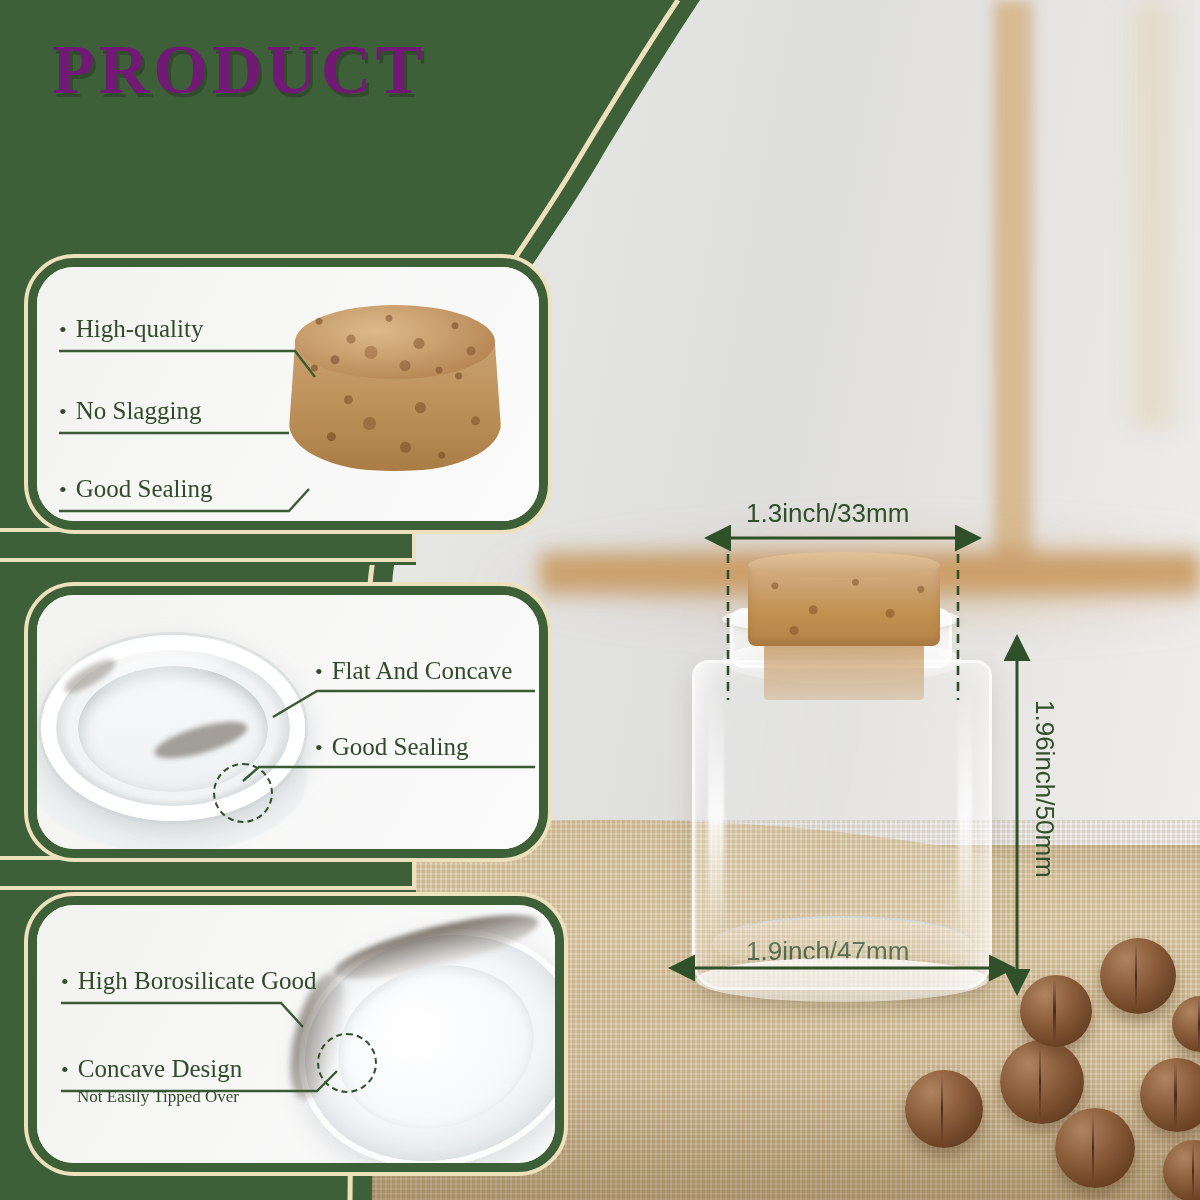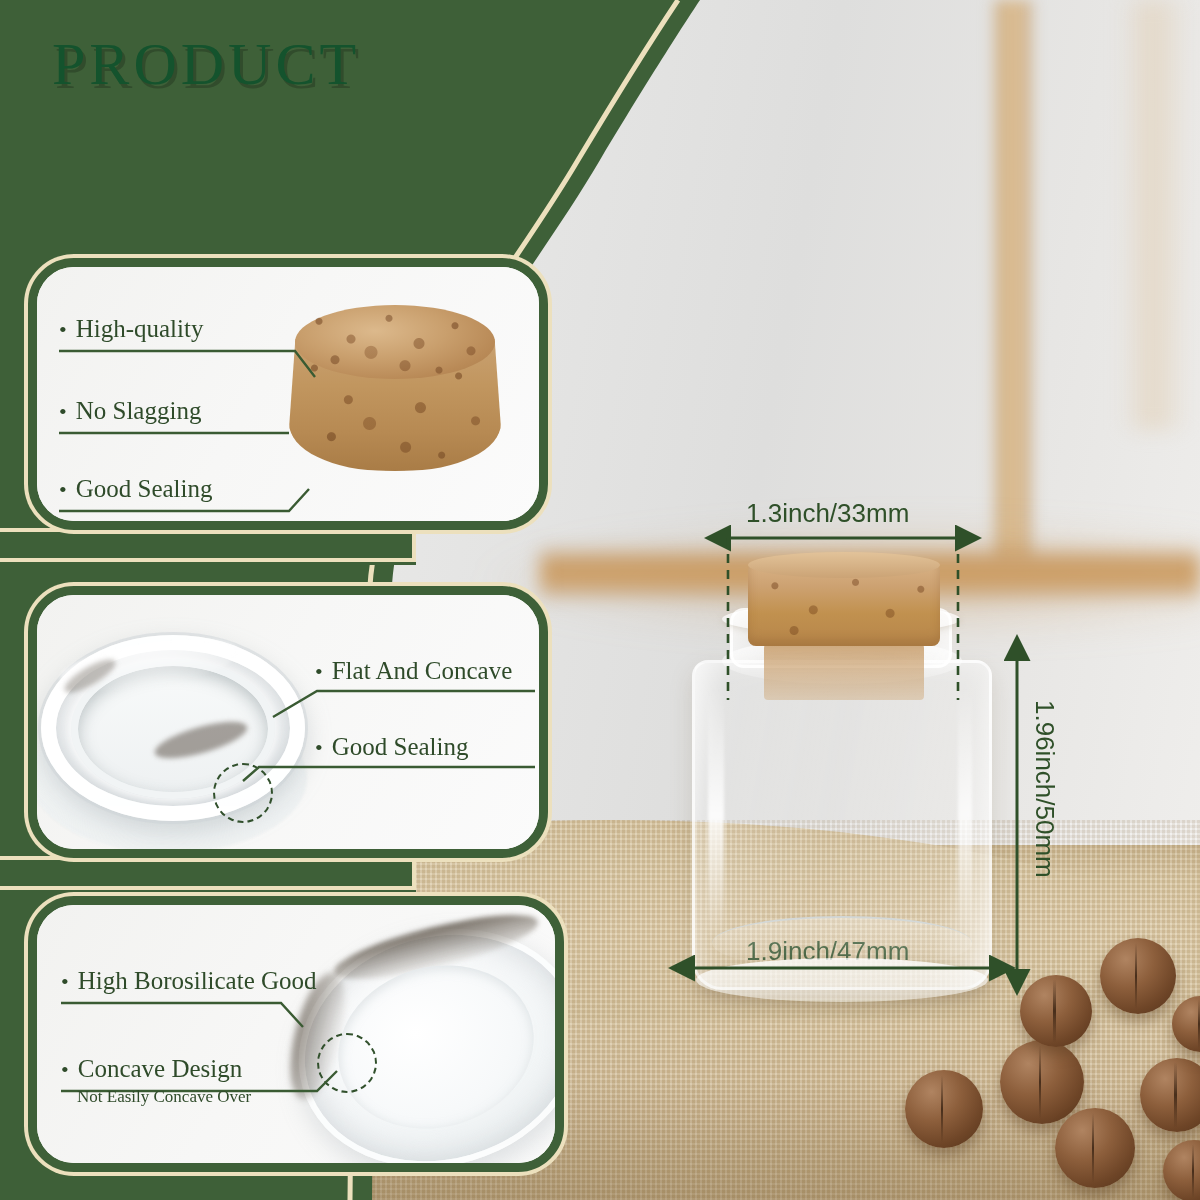--- a/index.html
+++ b/index.html
@@ -86,22 +86,22 @@
   
   .header-panel {
     position:absolute; left:0; top:0; width:1200px; height:1200px;
     pointer-events:none;
   }
 
   
   .title-wrap { position:absolute; left:52px; top:34px; z-index:6; }
   .title-main {
     font-family:"Liberation Serif", serif;
-    font-size:60px; font-weight:normal; letter-spacing:4px;
-    color:#14532d;
+    font-size:70px; font-weight:bold; letter-spacing:4px;
+    color:#701a75;
     text-shadow:3px 4px 0 rgba(38,60,34,.55);
     line-height:1.02;
   }
   .title-sub {
     font-family:"Liberation Serif", serif;
     font-size:46px; letter-spacing:3.5px;
     color:#f2e6c9;
     text-shadow:2px 3px 0 rgba(38,60,34,.5);
     margin-top:24px; margin-left:6px;
   }
@@ -537,17 +537,17 @@
       <div class="label">
         <span class="bullet">•</span>
         <span>High Borosilicate Good</span>
       </div>
     </div>
     <div class="callout" style="left:24px; top:150px;">
       <div class="label">
         <span class="bullet">•</span>
         <span>Concave Design</span>
       </div>
-      <div class="sub-note">Not Easily Concave Over</div>
+      <div class="sub-note">Not Easily Tipped Over</div>
     </div>
   </div>
 
 </div>
 
 </body></html>

